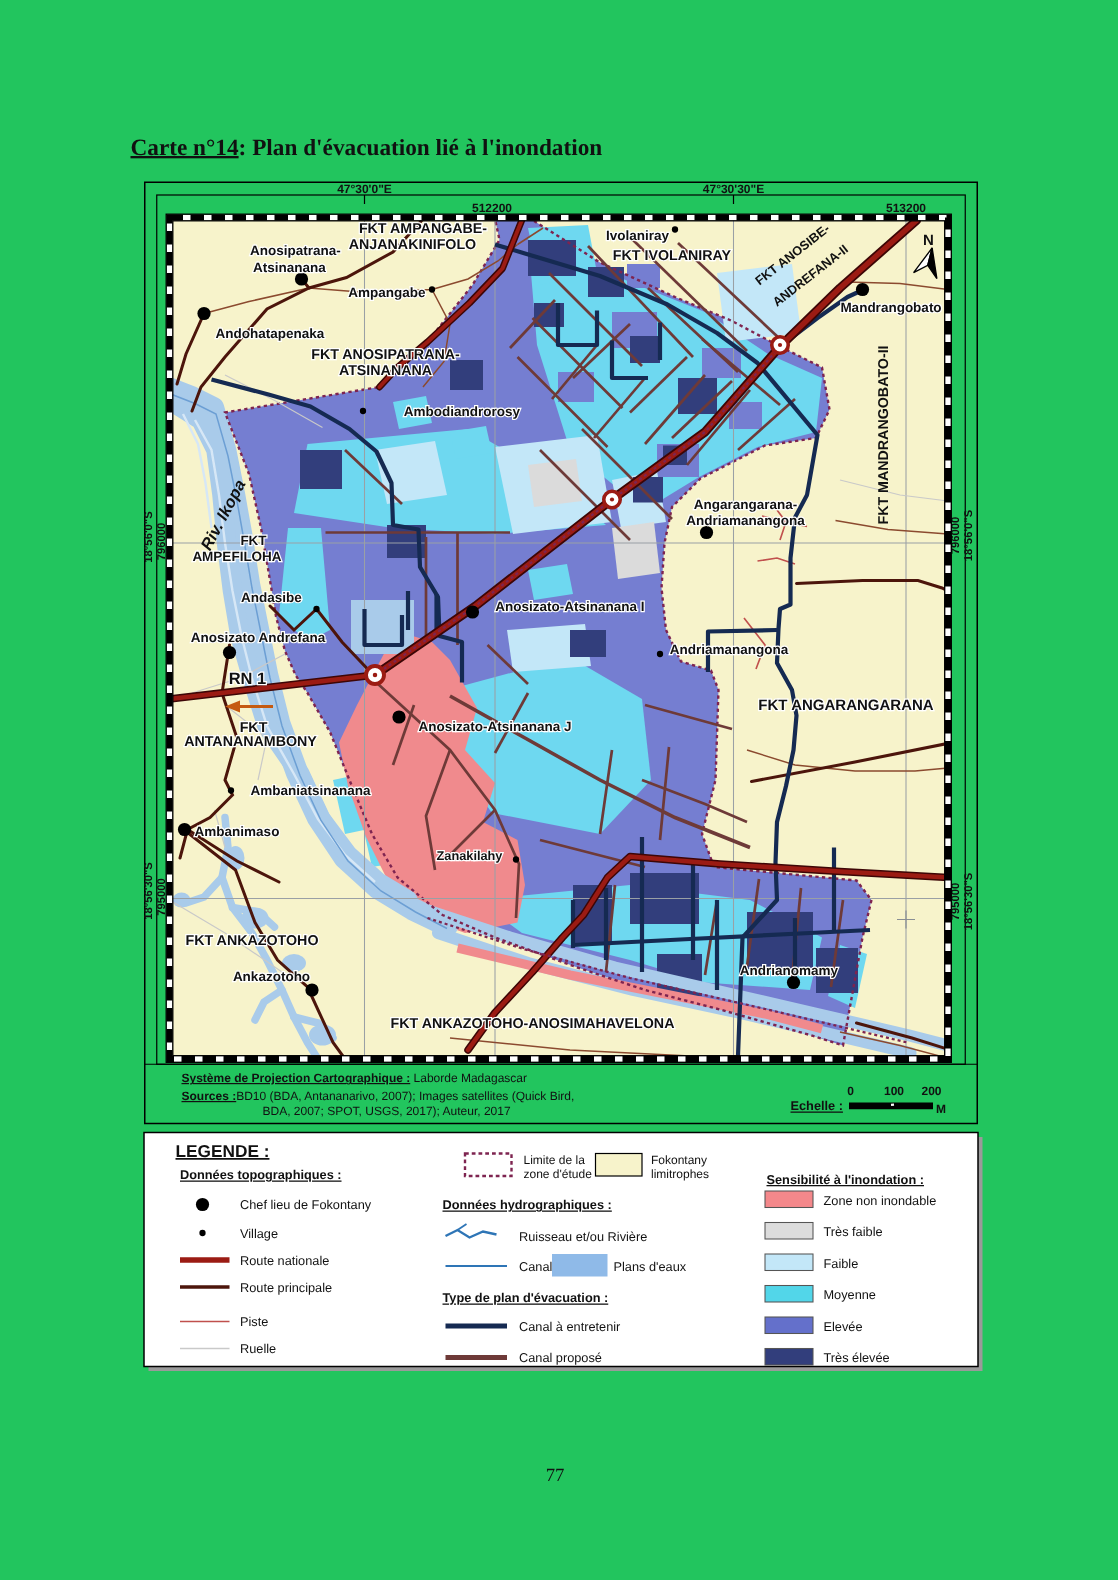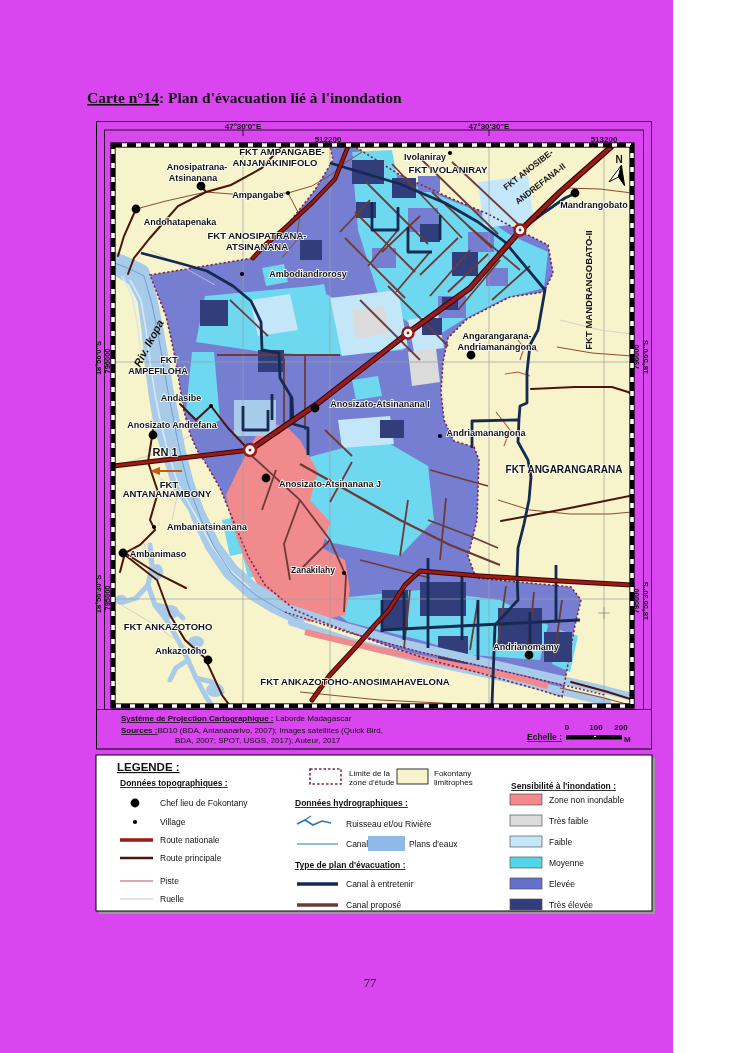--- a/index.html
+++ b/index.html
@@ -1,15 +1,15 @@
 <!DOCTYPE html>
 <html><head><meta charset="utf-8">
 <style>
 html,body{margin:0;padding:0;background:#fff;}
-#page{position:relative;width:673px;height:1053px;background:#d946ef;overflow:hidden;}
+#page{position:relative;width:745px;height:1053px;background:#22c55e;overflow:hidden;}
 text{font-family:"Liberation Sans",sans-serif;fill:#111;}
 .ser{font-family:"Liberation Serif",serif;}
 </style></head><body>
 <div id="page">
 <svg width="745" height="1053" viewBox="0 0 745 1053">
 <defs>
 <clipPath id="mapclip">
           <rect x="113" y="145" width="519" height="561"></rect>
         </clipPath>
 </defs>

